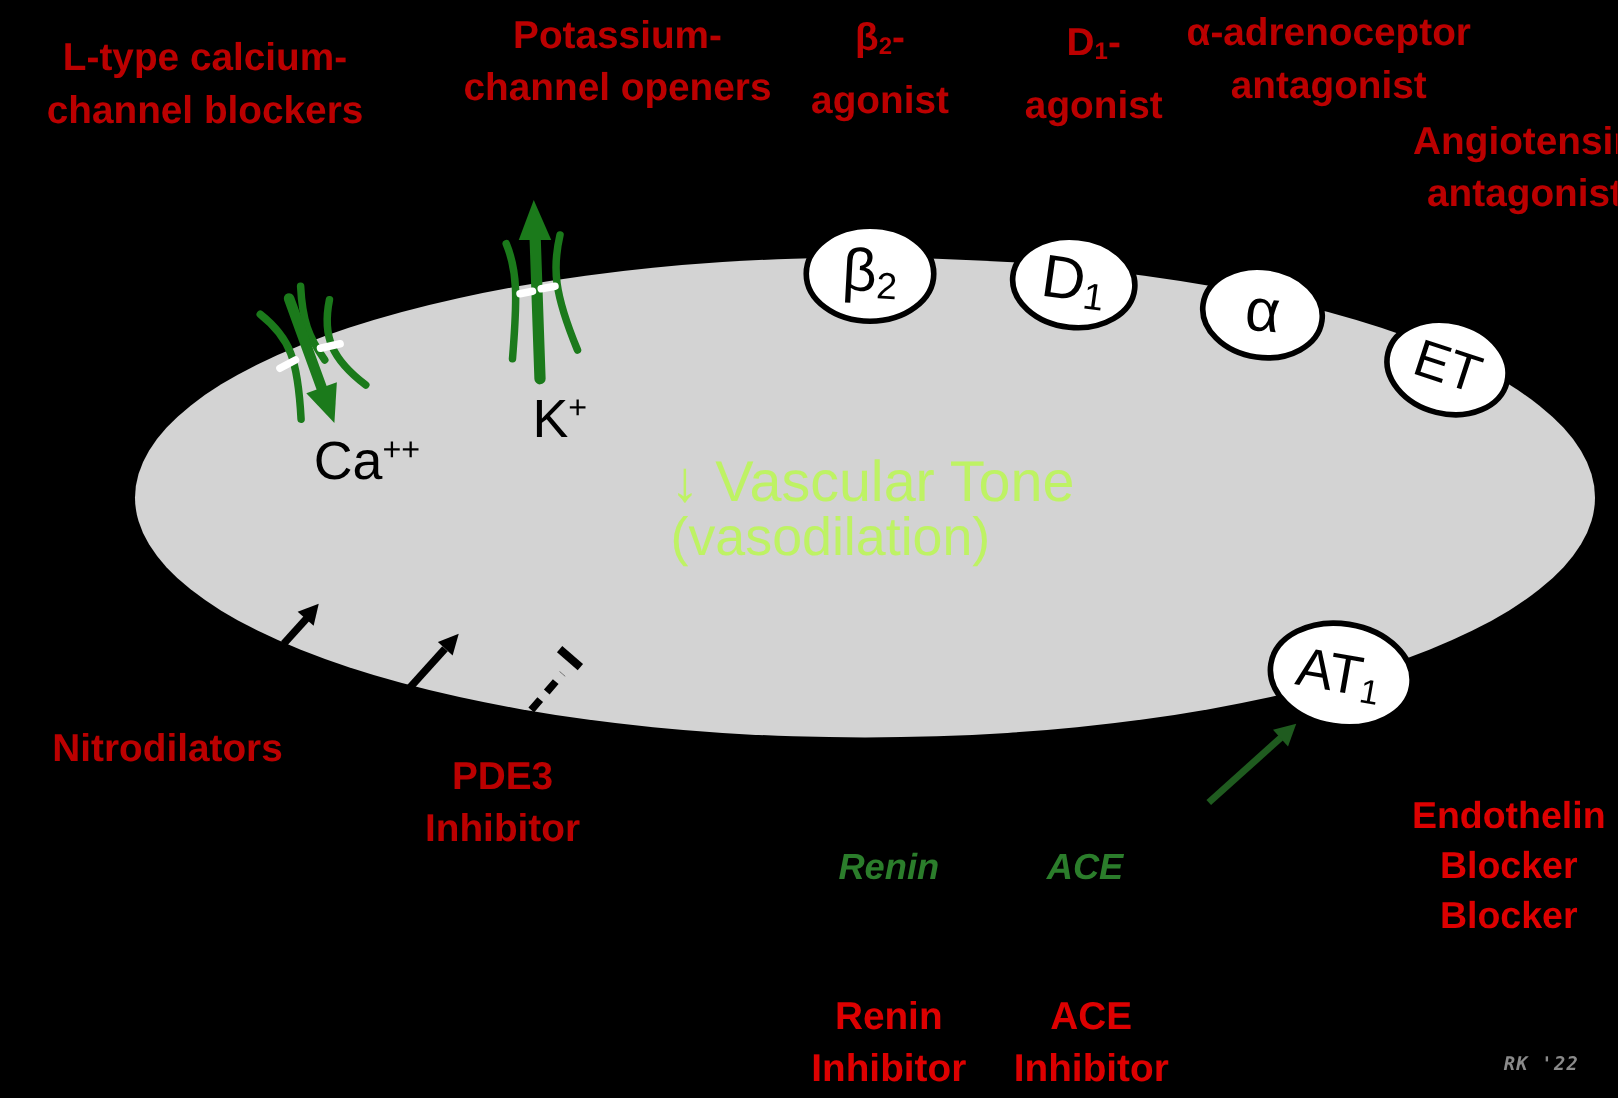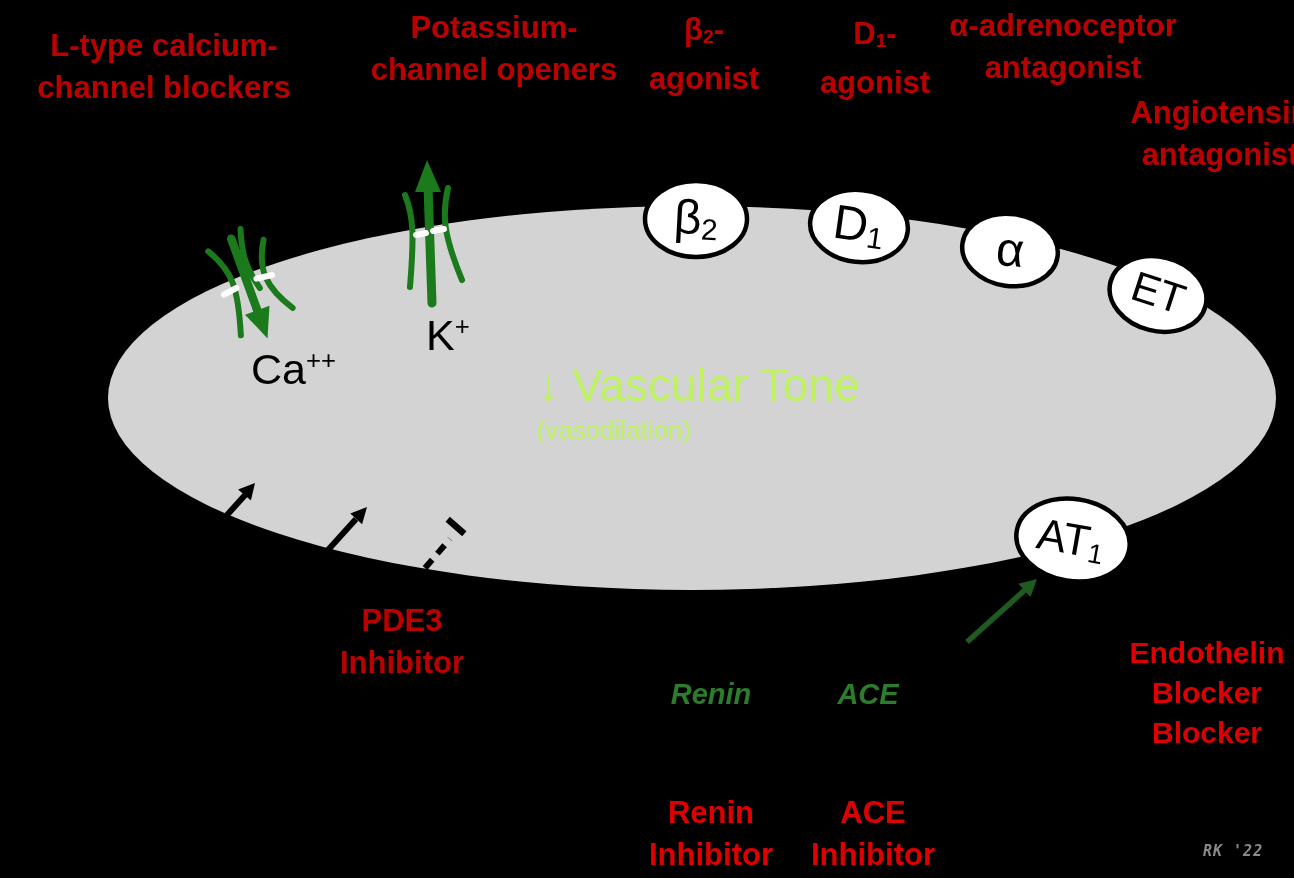--- a/index.html
+++ b/index.html
@@ -16,21 +16,21 @@
     font-weight:bold;font-size:31px;line-height:42px;white-space:nowrap;
     color:var(--drug-label-red,#BB0000);
   }
   .lbl.bright{color:var(--ras-label-red,#DD0000);}
   .lbl.tight{line-height:40px;font-size:30px;}
   .sub{font-size:0.62em;vertical-align:-0.18em;}
   .sup{font-size:0.60em;vertical-align:0.60em;}
   
   .tone{position:absolute;transform:translateX(-50%);color:#bef264;white-space:nowrap;}
   .tone .h{font-size:46px;line-height:50px;font-weight:normal;}
-  .tone .s{font-size:26px;line-height:40px;font-weight:normal;}
+  .tone .s{font-size:43px;line-height:40px;font-weight:normal;}
   .ion{position:absolute;color:#000;font-size:43px;line-height:1;white-space:nowrap;}
   
   .rcp{
     position:absolute;color:#000;line-height:1;white-space:nowrap;
     transform:translate(-50%,-50%) rotate(var(--rot,0deg));
   }
   
   .enzyme{
     position:absolute;transform:translateX(-50%);
     color:var(--enzyme-green,#2B7D2B);font-style:italic;font-weight:bold;
@@ -121,20 +121,23 @@
   <div class="lbl" style="left:1043px;top:5px">
     <span>α-adrenoceptor</span><br>
     <span>antagonist</span>
   </div>
 
   <div class="lbl" style="left:1200px;top:92px">
     <span>Angiotensin</span><br>
     <span>antagonist</span>
   </div>
 
+  <div class="lbl" style="left:114px;top:578px">
+    <span>Nitrodilators</span>
+  </div>
 
   <div class="lbl" style="left:382px;top:600px">
     <span>PDE3</span><br>
     <span>Inhibitor</span>
   </div>
 
   <div class="lbl" style="left:163px;top:654px">
     <br>
   </div>
 

